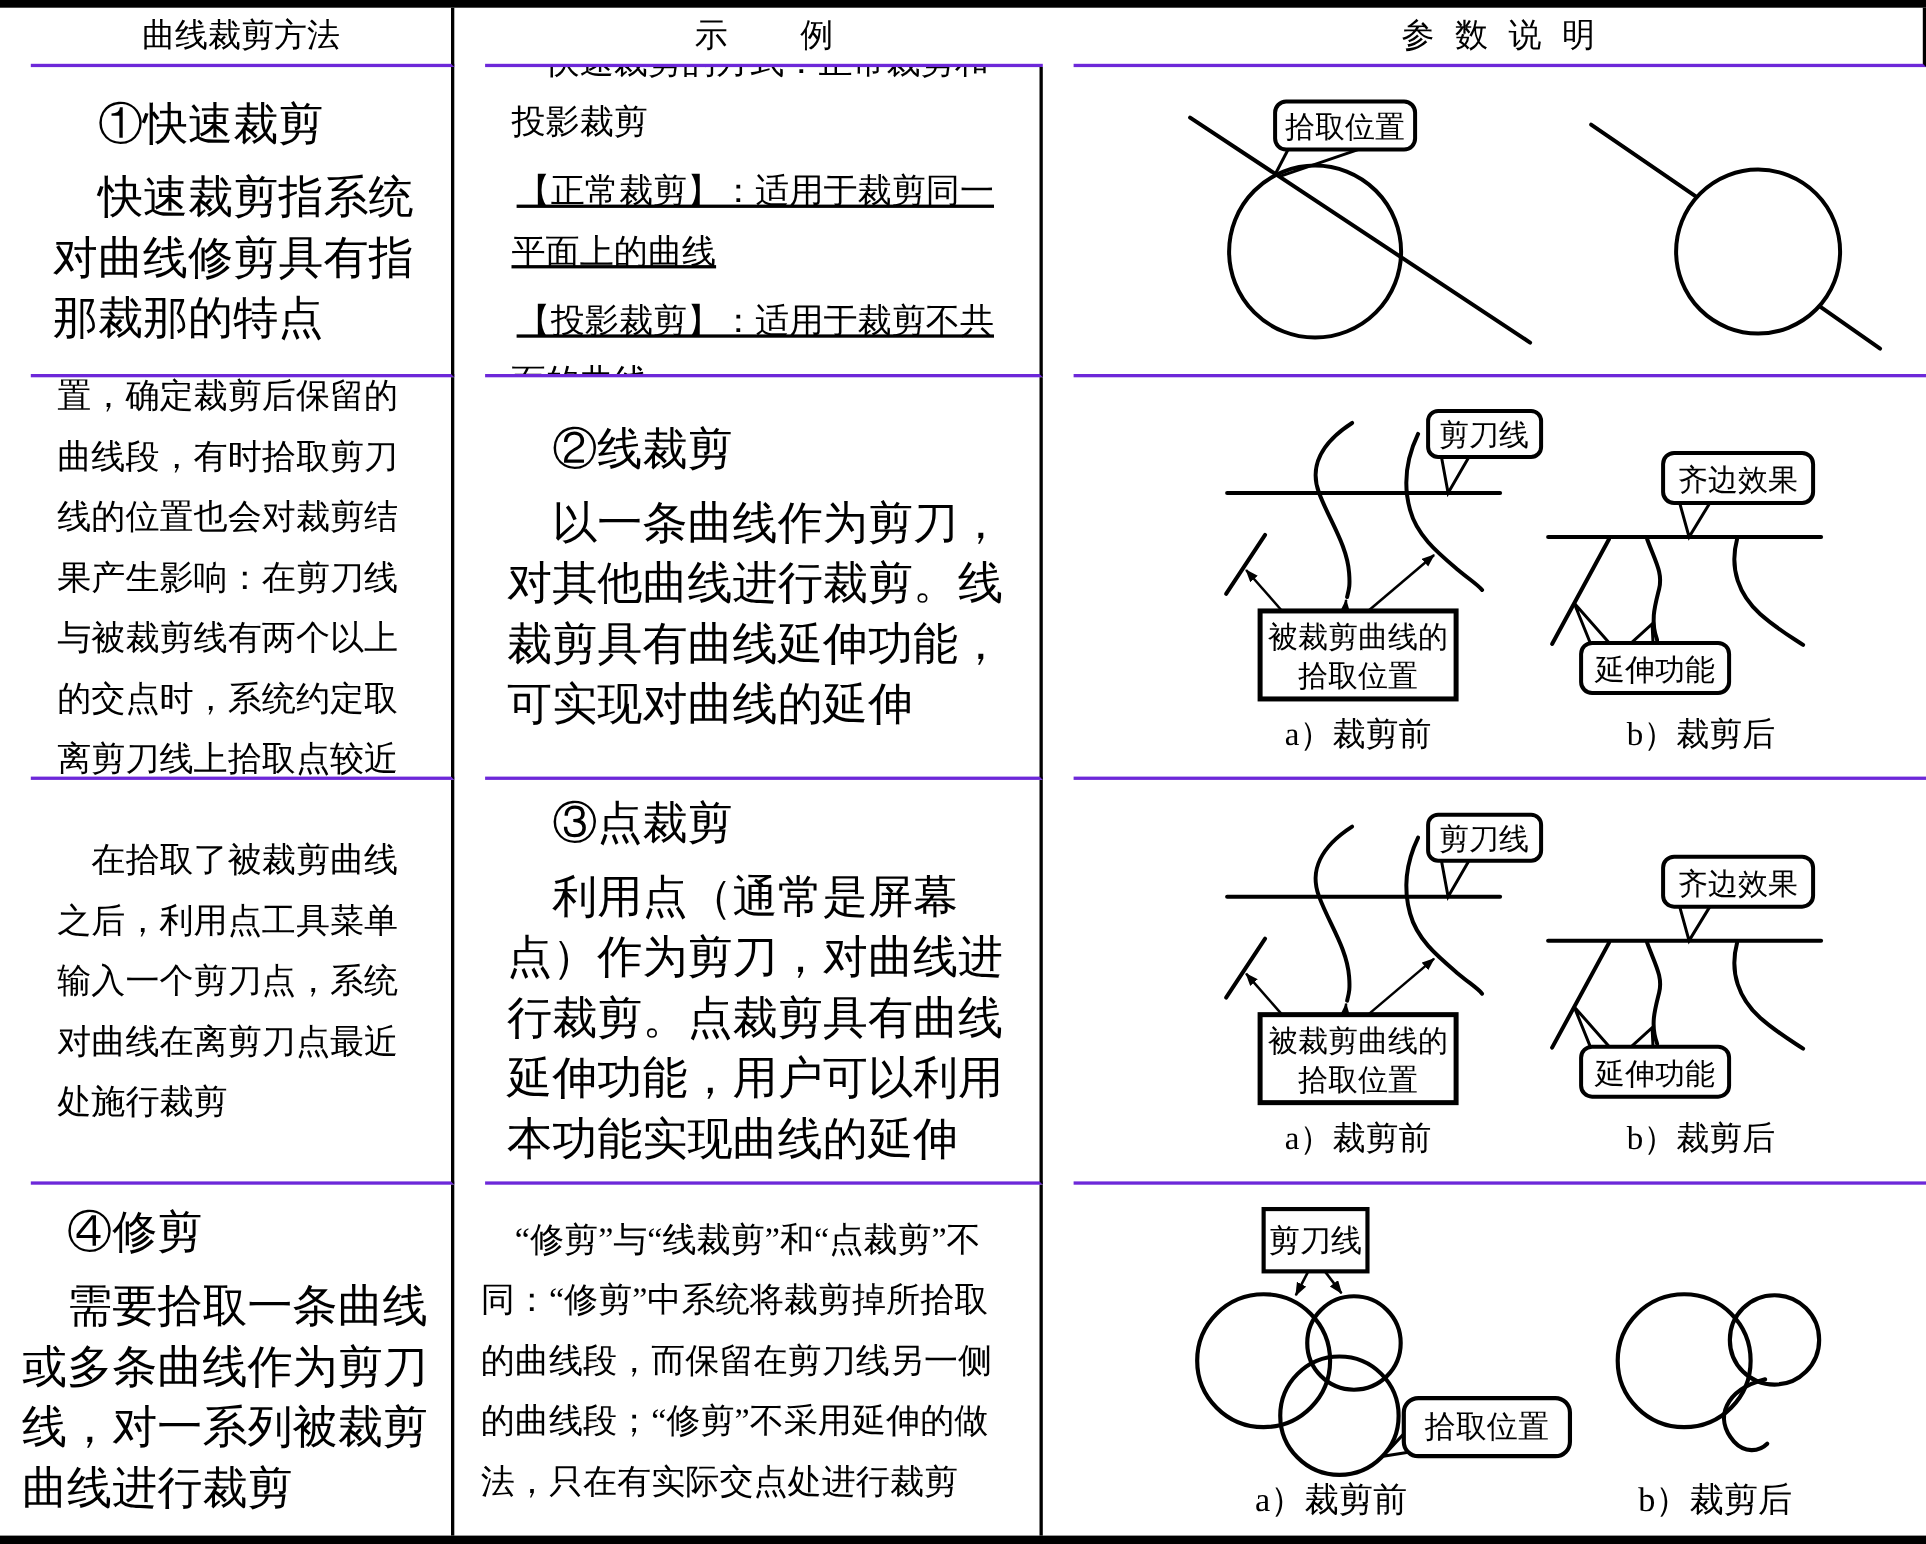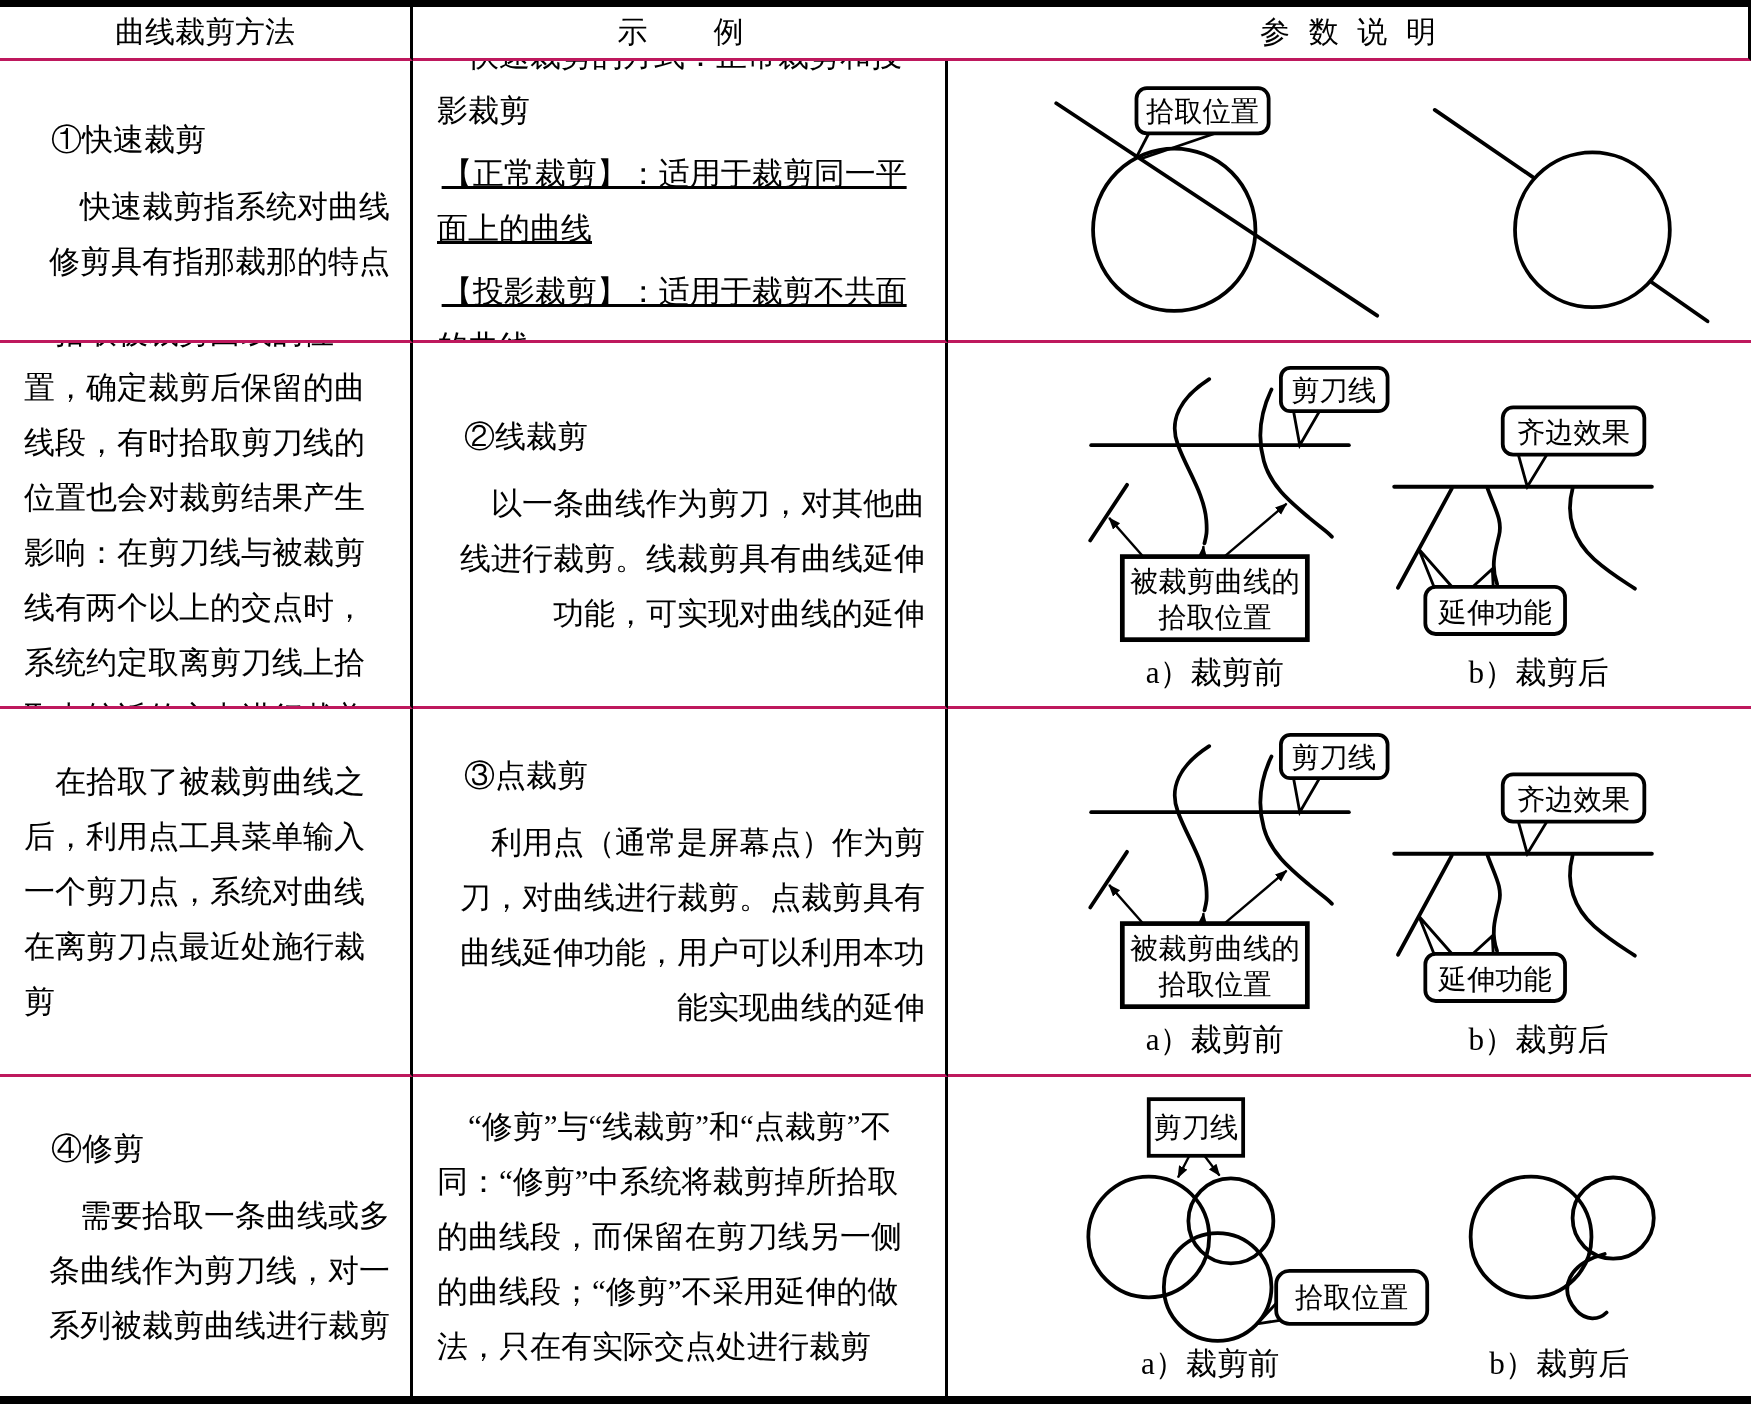--- a/index.html
+++ b/index.html
@@ -17,35 +17,35 @@
     display:grid;
     grid-template-columns:413px 535px 803px;
     grid-template-rows:54px 282px 366px 368px 319px;
     background:#fff;
   }
   .cell{
     box-sizing:border-box;
     overflow:hidden;
     position:relative;
   }
-  .rb{border-bottom:3px solid #be185d;}
+  .rb{border-bottom:3px solid #6d28d9;margin-left:28px;}
   .cr{border-right:3px solid #000;}
   .hcell{
     display:flex;align-items:center;justify-content:center;
     font-size:30px;
   }
   .hspace1{letter-spacing:0.62em;text-indent:0.62em;}
   .hspace2{letter-spacing:2.2em;text-indent:2.2em;}
   .mcell{
     display:flex;flex-direction:column;justify-content:center;
     padding:0 20px;
-    font-size:31px;line-height:55px;
+    font-size:41px;line-height:55px;
   }
   .mtitle{text-indent:1em;margin:0 0 12px 0;}
-  .mdesc{margin:0;text-indent:1em;text-align:right;}
+  .mdesc{margin:0;text-indent:1em;}
   .pcell{
     display:flex;flex-direction:column;justify-content:center;
     padding:0 24px;
     font-size:31px;line-height:55px;
   }
   .pcell p{margin:0;text-indent:1em;}
   .pcell p.bracket{text-indent:0.15em;}
   .pcell p + p{margin-top:8px;text-decoration:underline;}
   .ecell{display:flex;align-items:center;justify-content:flex-start;padding-left:45px;}
   .ecell svg{display:block;width:100%;height:100%;}

